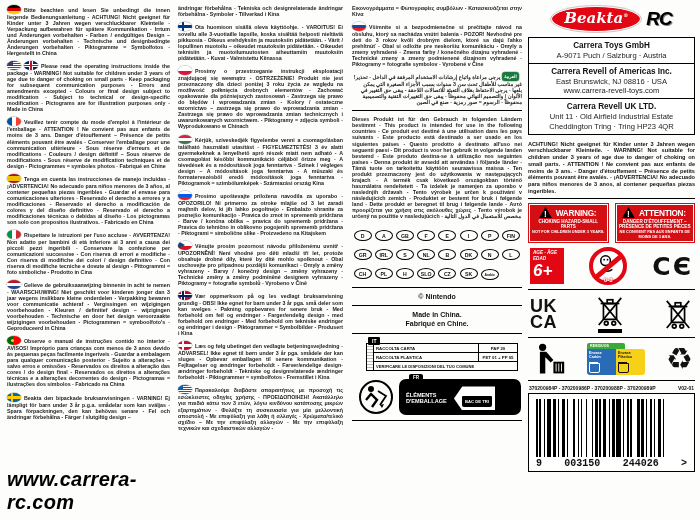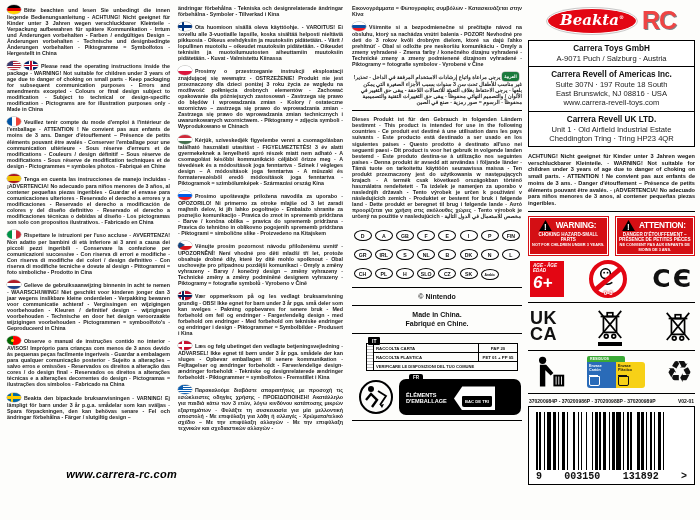--- a/index.html
+++ b/index.html
@@ -30,21 +30,21 @@
   .f-si{background:linear-gradient(#fff 33%,#005ce6 33% 66%,#ed1c24 66%);}
   .f-cz{background:linear-gradient(#fff 50%,#d7141a 50%);}
   .f-cz::after{content:"";position:absolute;left:0;top:0;border-top:4.5px solid transparent;border-bottom:4.5px solid transparent;border-left:7px solid #11457e;}
   .f-no{background-color:#ba0c2f;background-image:linear-gradient(0deg,transparent 38%,#00205b 38% 58%,transparent 58%),linear-gradient(90deg,transparent 30%,#00205b 30% 46%,transparent 46%),linear-gradient(0deg,transparent 32%,#fff 32% 64%,transparent 64%),linear-gradient(90deg,transparent 25%,#fff 25% 51%,transparent 51%);}
   .f-dk{background-color:#c8102e;background-image:linear-gradient(0deg,transparent 36%,#fff 36% 62%,transparent 62%),linear-gradient(90deg,transparent 28%,#fff 28% 46%,transparent 46%);}
   .f-gr{background:repeating-linear-gradient(#0d5eaf 0 1px,#fff 1px 2px);}
   .f-gr::after{content:"";position:absolute;left:0;top:0;width:5px;height:4.5px;background:#0d5eaf;}
   .f-sk{background:linear-gradient(#fff 33%,#0b4ea2 33% 66%,#ee1c25 66%);}
   .f-ar{width:17px;border-radius:3px;background:#1b7a3d;color:#fff;font-size:4.5px;line-height:9px;text-align:center;font-weight:bold;}
   
-  .website{position:absolute;left:7px;top:468px;width:170px;text-align:right;font-size:11px;font-weight:bold;font-style:italic;letter-spacing:.3px;color:#000;}
+  .website{position:absolute;left:7px;top:468px;width:170px;text-align:left;font-size:20px;font-weight:bold;font-style:italic;letter-spacing:.3px;color:#000;}
   
   .rule3{border:none;border-top:1.3px solid #000;margin:5px 0;}
   .codes{margin:2px 0 1px 0;text-align:left;}
   .code{display:inline-flex;align-items:center;justify-content:center;border:1px solid #000;border-radius:50%;width:16px;height:9px;font-size:5.2px;font-weight:bold;margin:1.5px 1.6px;background:#fff;}
   .code.small{font-size:3.4px;}
   .center7{text-align:center;font-size:7px;font-weight:bold;margin:3px 0;}
   .madein{text-align:center;font-size:7px;font-weight:bold;line-height:1.25;margin:3px 0;}
   .it-wrap{position:relative;margin:9px 4px 6px 14px;}
   .it-tab{position:absolute;top:-6px;left:2px;background:#000;color:#fff;font-size:5px;font-weight:bold;padding:1px 4px;border-radius:1px;}
   .it-box{border:1px solid #000;display:flex;}
@@ -59,21 +59,21 @@
   .fr-row{display:flex;align-items:center;gap:5px;margin:8px 0 4px 6px;}
   .fr-box{position:relative;background:#000;color:#fff;border-radius:7px;display:flex;align-items:center;gap:4px;padding:7px 5px 5px 7px;flex:1;max-width:110px;}
   .fr-tab{position:absolute;top:-5px;left:10px;background:#000;color:#fff;font-size:4.6px;font-weight:bold;padding:1px 4px;border-radius:2px 2px 0 0;}
   .fr-text{font-size:5.6px;font-weight:bold;line-height:1.15;width:44px;}
   .bac{background:#fff;clip-path:polygon(0 50%,20% 0,100% 0,100% 100%,20% 100%);padding:3px 3px 3px 8px;}
   .bac-bin{background:#000;color:#fff;font-size:4.2px;font-weight:bold;text-align:center;line-height:1.1;padding:3px 3px;border-radius:1px 1px 2px 2px;}
   
   .logo-row{display:flex;align-items:center;justify-content:center;gap:5px;margin:1px 0 5px 0;}
   .carrera-oval{background:#e30613;color:#fff;font-family:"DejaVu Serif",serif;font-style:italic;font-weight:bold;font-size:15px;line-height:1;padding:4px 12px 5px 12px;border-radius:50%;border:1.5px solid #fff;box-shadow:0 0 0 1px #c9c9c9;}
   .reg{font-size:5px;vertical-align:super;}
-  .rc{font-size:25px;font-weight:bold;color:#ef4444;letter-spacing:-1px;text-shadow:1px 1px 0 #7e8287,-0.5px -0.5px 0 #e8eaec;}
+  .rc{font-size:19px;font-weight:bold;font-style:italic;color:#000000;letter-spacing:-1px;text-shadow:1px 1px 0 #7e8287,-0.5px -0.5px 0 #e8eaec;}
   .addr-box{border:1.3px solid #000;text-align:center;background:#fff;}
   .addr{padding:3px 2px;border-bottom:1.3px solid #000;}
   .addr.last{border-bottom:none;}
   .a-name{font-weight:bold;font-size:8.2px;line-height:1.2;}
   .a-line{font-size:7.6px;line-height:1.22;color:#222;}
   .warn-para{font-size:5.6px;font-weight:bold;line-height:1.2;text-align:justify;margin:6px 0 4px 0;}
   .ruleR{border:none;border-top:1px solid #000;margin:4px 0;}
   .wboxes{display:flex;gap:6px;margin:3px 0 4px 0;}
   .wbox{flex:1;background:#d40f14;border:1.5px solid #d40f14;box-shadow:inset 0 0 0 1px #fff;padding:3px 3px 3px 3px;text-align:center;}
   .wbox-head{display:flex;align-items:center;justify-content:center;gap:2px;}
@@ -193,27 +193,26 @@
       <span class="carrera-oval"><span>Beakta</span><sup class="reg">®</sup></span>
       <span class="rc">RC</span>
     </div>
     <div class="addr-box">
       <div class="addr">
         <div class="a-name">Carrera Toys GmbH</div>
         <div class="a-line">A-9071 Puch / Salzburg · Austria</div>
       </div>
       <div class="addr">
         <div class="a-name">Carrera Revell of Americas Inc.</div>
-        <div class="a-line">Suite 307N · 197 Route 18 South</div>
         <div class="a-line">East Brunswick, NJ 08816 · USA</div>
         <div class="a-line">www.carrera-revell-toys.com</div>
       </div>
       <div class="addr last">
         <div class="a-name">Carrera Revell UK LTD.</div>
-        <div class="a-line">Unit 1 · Old Airfield Industrial Estate</div>
+        <div class="a-line">Unit 11 · Old Airfield Industrial Estate</div>
         <div class="a-line">Cheddington Tring · Tring HP23 4QR</div>
       </div>
     </div>
     <p class="warn-para">ACHTUNG! Nicht geeignet für Kinder unter 3 Jahren wegen verschluckbarer Kleinteile. - WARNING! Not suitable for children under 3 years of age due to danger of choking on small parts. - ATTENTION ! Ne convient pas aux enfants de moins de 3 ans. - Danger d'étouffement – Présence de petits éléments pouvant être avalés. - ¡ADVERTENCIA! No adecuado para niños menores de 3 anos, al contener pequeñas piezas ingeribles.</p>
     <hr class="ruleR">
     <div class="wboxes">
       <div class="wbox">
         <div class="wbox-head">
           <svg width="13" height="11" viewBox="0 0 14 12">
               <path d="M7 0 L14 12 L0 12 Z" fill="#000"></path>
@@ -375,19 +374,19 @@
           <span class="bar-b" style="width: 1.55px;"></span>
           <span class="bar-w" style="width: 3.1px;"></span>
           <span class="bar-b" style="width: 3.1px;"></span>
           <span class="bar-w" style="width: 1.55px;"></span>
           <span class="bar-b" style="width: 1.55px;"></span>
           <span class="bar-w" style="width: 1.55px;"></span>
         </div>
       <div class="bc-digits">
         <span>9</span>
         <span>003150</span>
-        <span>131892</span>
+        <span>244026</span>
         <span>&gt;</span>
       </div>
     </div>
   </div>
 
 </div>
 
 </body></html>

